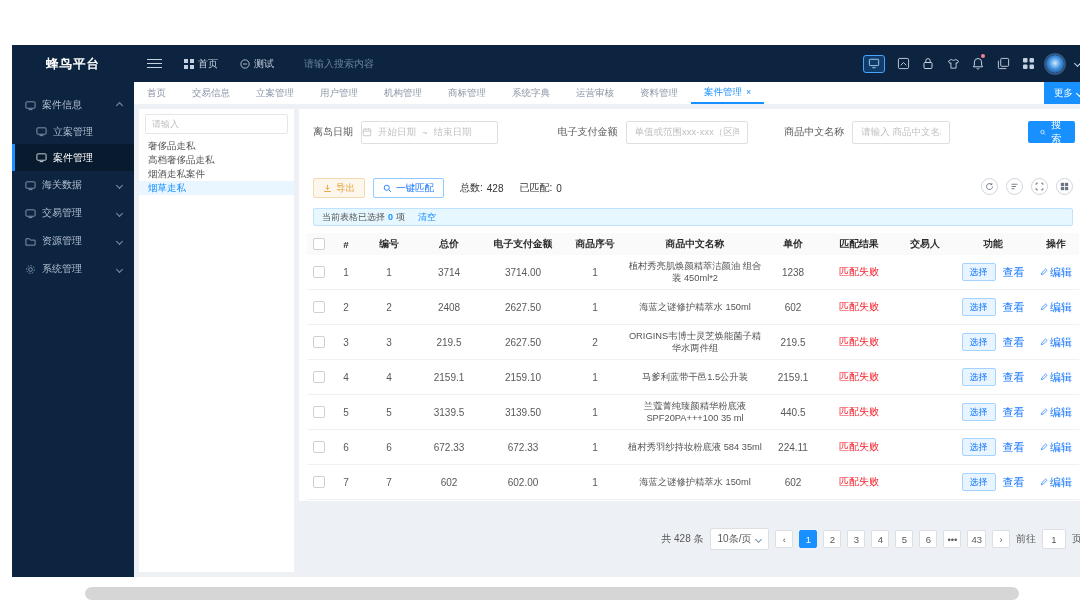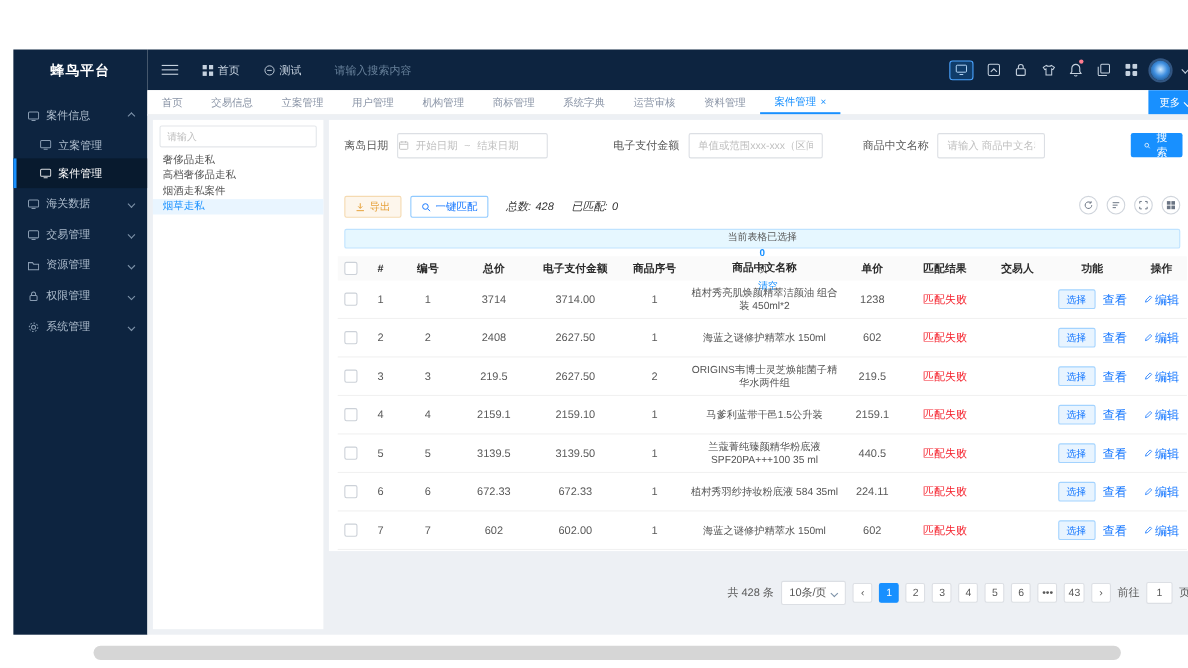--- a/index.html
+++ b/index.html
@@ -72,28 +72,28 @@
   .ml2{margin-left:36px;}
   .search-btn{margin-left:78px;background:#1890ff;border:none;color:#fff;font-size:10px;
               height:22px;padding:0 12px;border-radius:2px;display:flex;align-items:center;gap:4px;cursor:pointer;}
 
   
   .toolbar{display:flex;align-items:center;margin:32px 12px 0 14px;height:24px;position:relative;}
   .export-btn{display:flex;align-items:center;gap:4px;background:#fdf6ec;border:1px solid #f5dab1;
               color:#e6a23c;font-size:9.5px;height:20px;padding:0 9px;border-radius:2px;cursor:pointer;}
   .match-btn{display:flex;align-items:center;gap:4px;background:#fff;border:1px solid #91caff;
              color:#1677ff;font-size:9.5px;height:20px;padding:0 9px;border-radius:2px;margin-left:8px;cursor:pointer;}
-  .stats{font-size:10px;color:#333;margin-left:16px;display:flex;gap:4px;align-items:center;font-style:italic;}
+  .stats{font-size:10px;color:#333;margin-left:16px;display:flex;gap:4px;align-items:center;}
   .tool-icons{position:absolute;right:2px;top:2px;display:flex;gap:8px;}
   .circ{width:15px;height:15px;border:1px solid #d0d5dc;border-radius:50%;display:flex;
         align-items:center;justify-content:center;color:#6b7584;cursor:pointer;background:#fff;}
 
   
   .alert{margin:8px 14px 0 14px;height:16px;background:#e6f7ff;border:1px solid #bfe3ff;border-radius:2px;
-         display:flex;align-items:center;gap:3px;padding:0 8px;font-size:9px;color:#595959;flex-direction:column;}
+         display:flex;align-items:center;gap:3px;padding:0 8px;font-size:9px;color:#595959;}
   .blue{color:#1890ff;font-weight:bold;}
   .clear-link{color:#1890ff;margin-left:10px;cursor:pointer;text-decoration:none;}
 
   
   .thead,.trow{display:flex;align-items:center;margin:0 8px;}
   .thead{margin-top:7px;height:22px;background:#fafafa;font-weight:bold;color:#2b2b2b;}
   .trow{min-height:34px;border-bottom:1px solid #f1f1f1;color:#595959;}
   .c{font-size:10px;text-align:center;flex:0 0 auto;}
   .thead .c{font-size:9.8px;}
   .c-check{width:24px;display:flex;justify-content:center;}
@@ -171,28 +171,20 @@
             <line x1="4" y1="10.5" x2="8" y2="10.5"></line>
           </svg>
         <span>交易管理</span>
         <i class="caret side-caret"></i>
       </div>
       <div class="side-item">
         <svg class="side-ic" viewBox="0 0 12 12" fill="none" stroke="#9fb2c6" stroke-width="1">
             <path d="M1 3h4l1 1.5h5V10H1z"></path>
           </svg>
         <span>资源管理</span>
-        <i class="caret side-caret"></i>
-      </div>
-      <div class="side-item">
-        <svg class="side-ic" viewBox="0 0 12 12" fill="none" stroke="#9fb2c6" stroke-width="1">
-            <rect x="2.5" y="5" width="7" height="5" rx="1"></rect>
-            <path d="M4 5V3.5a2 2 0 0 1 4 0V5"></path>
-          </svg>
-        <span>权限管理</span>
         <i class="caret side-caret"></i>
       </div>
       <div class="side-item">
         <svg class="side-ic" viewBox="0 0 12 12" fill="none" stroke="#9fb2c6" stroke-width="1">
             <circle cx="6" cy="6" r="2"></circle>
             <circle cx="6" cy="6" r="4.2" stroke-dasharray="1.6 1.6"></circle>
           </svg>
         <span>系统管理</span>
         <i class="caret side-caret"></i>
       </div>

